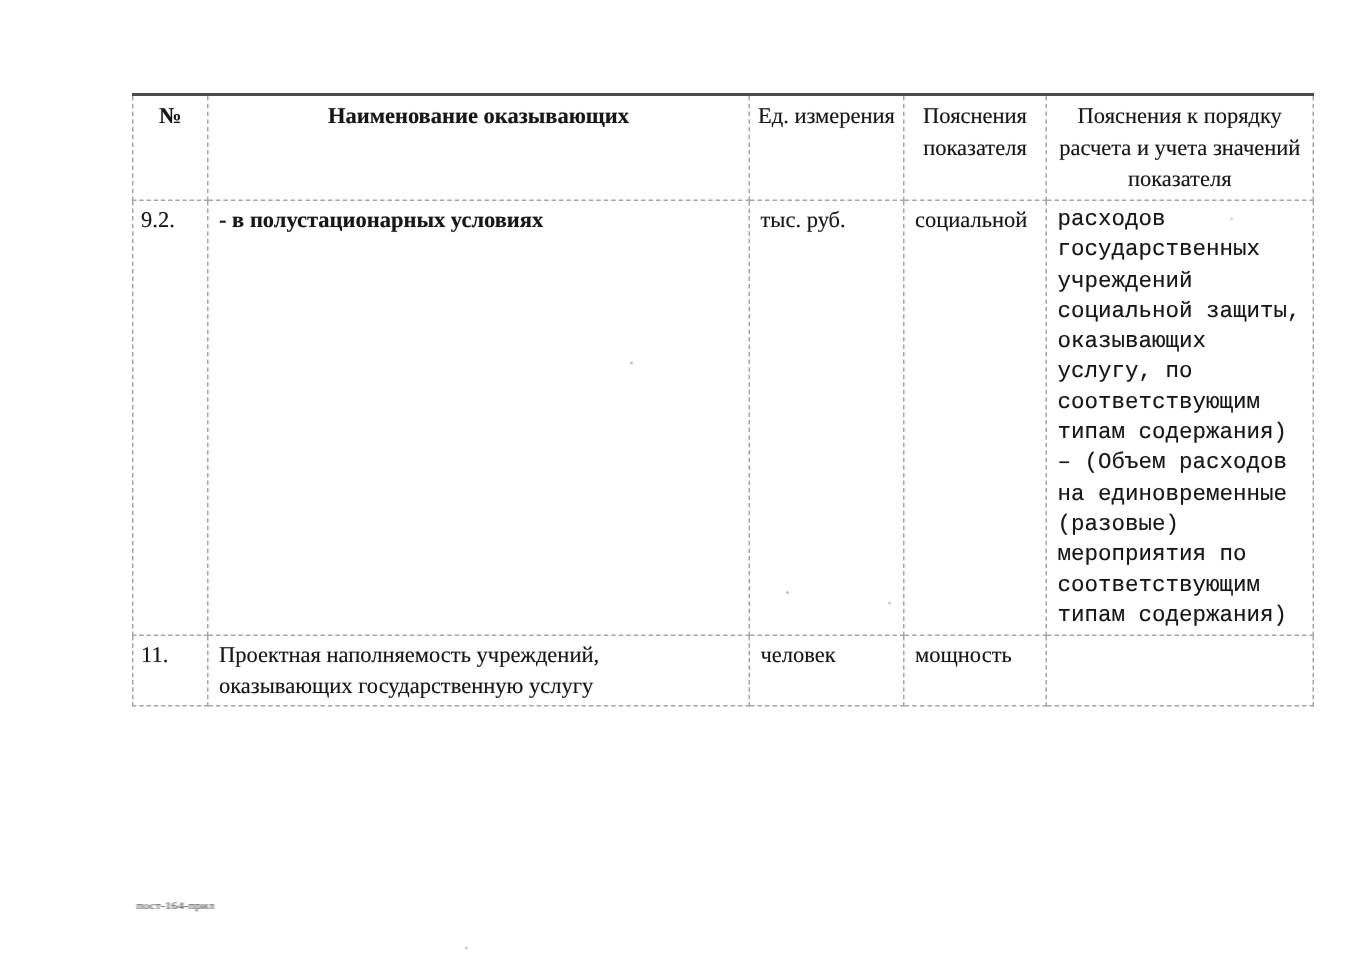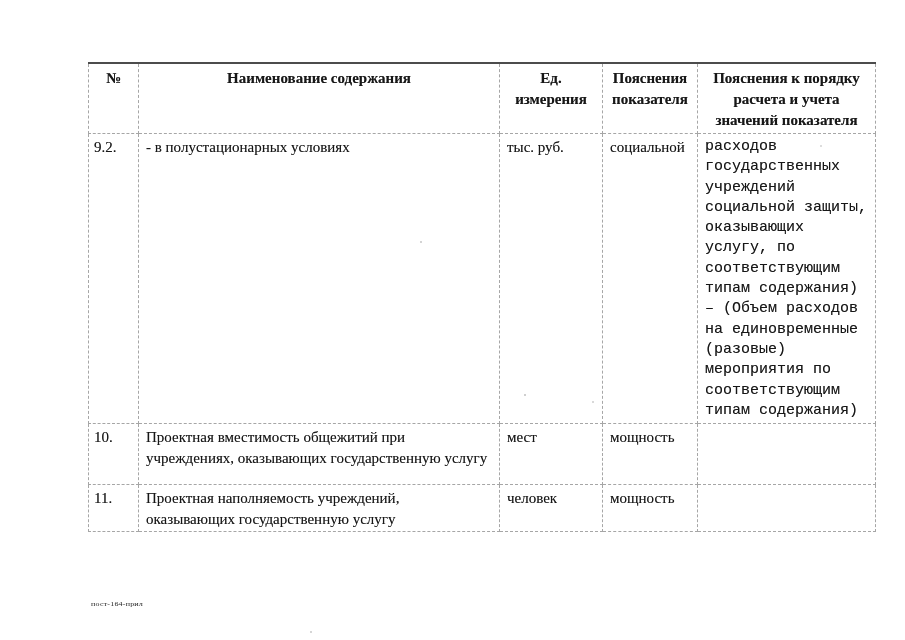--- a/index.html
+++ b/index.html
@@ -23,37 +23,37 @@
     color: #171717;
     font-size: 15px;
     text-shadow: 0 0 0.6px rgba(25,25,25,0.45);
   }
   table.doc-table, table.doc-table th, table.doc-table td {
     border: 1px dashed #a6a6a6;
   }
   table.doc-table { border-top: 2px solid #4c4c4c; }
   thead th {
     border-bottom: 1px solid #808080;
-    font-weight: bold;
+    font-weight: normal;
     text-align: center;
     vertical-align: top;
     padding: 4px 4px 2px 4px;
     line-height: 21px;
   }
   thead tr { height: 56px; }
   thead th.b { font-weight: bold; }
   tbody td {
     vertical-align: top;
     padding: 3px 7px 2px 7px;
     line-height: 20.5px;
   }
   tr.r1 { height: 245px; }
   tr.r2 { height: 61px; }
   tr.r3 { height: 43px; }
-  td.bold { font-weight: normal; }
+  td.bold { font-weight: bold; }
   td.c-num { padding-left: 5px; }
   td.c-expl { line-height: 20.3px; padding-right: 5px; font-family: Liberation Mono, monospace; }
   .footer-note {
     position: absolute;
     left: 91px; top: 600px;
     font-size: 8px;
     color: #1f1f1f;
     letter-spacing: 0.2px;
     transform: scaleY(0.85);
     transform-origin: left top;
@@ -82,40 +82,33 @@
     <colgroup>
       <col style="width:50px">
       <col style="width:361px">
       <col style="width:103px">
       <col style="width:95px">
       <col style="width:178px">
     </colgroup>
     <thead>
       <tr>
         <th class="b">№</th>
-        <th class="b">Наименование содержания</th>
+        <th class="b">Наименование оказывающих</th>
         <th>Ед. измерения</th>
         <th>Пояснения показателя</th>
         <th>Пояснения к порядку расчета и учета значений показателя</th>
       </tr>
     </thead>
     <tbody>
       <tr class="r1">
         <td class="c-num">9.2.</td>
         <td class="bold">- в полустационарных условиях</td>
         <td>тыс. руб.</td>
         <td>социальной</td>
         <td class="c-expl">расходов государственных учреждений социальной защиты, оказывающих услугу, по соответствующим типам содержания) – (Объем расходов на единовременные (разовые) мероприятия по соответствующим типам содержания)</td>
-      </tr>
-      <tr class="r2">
-        <td class="c-num">10.</td>
-        <td>Проектная вместимость общежитий при учреждениях, оказывающих государственную услугу</td>
-        <td>мест</td>
-        <td>мощность</td>
-        <td class="c-expl"></td>
       </tr>
       <tr class="r3">
         <td class="c-num">11.</td>
         <td>Проектная наполняемость учреждений, оказывающих государственную услугу</td>
         <td>человек</td>
         <td>мощность</td>
         <td class="c-expl"></td>
       </tr>
     </tbody>
   </table>

